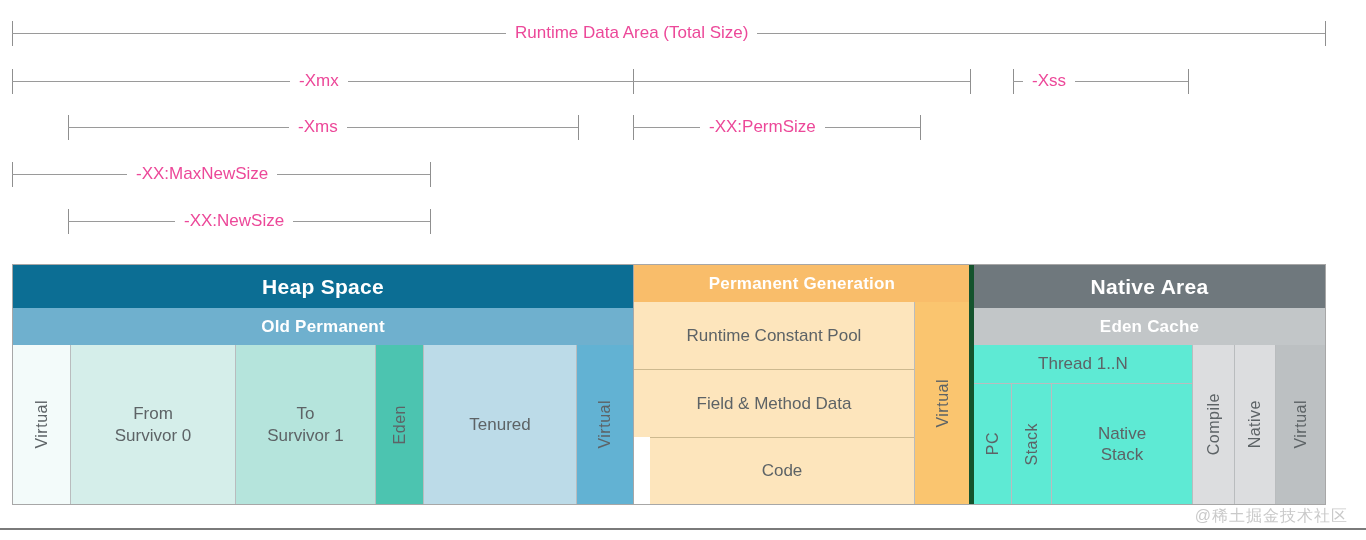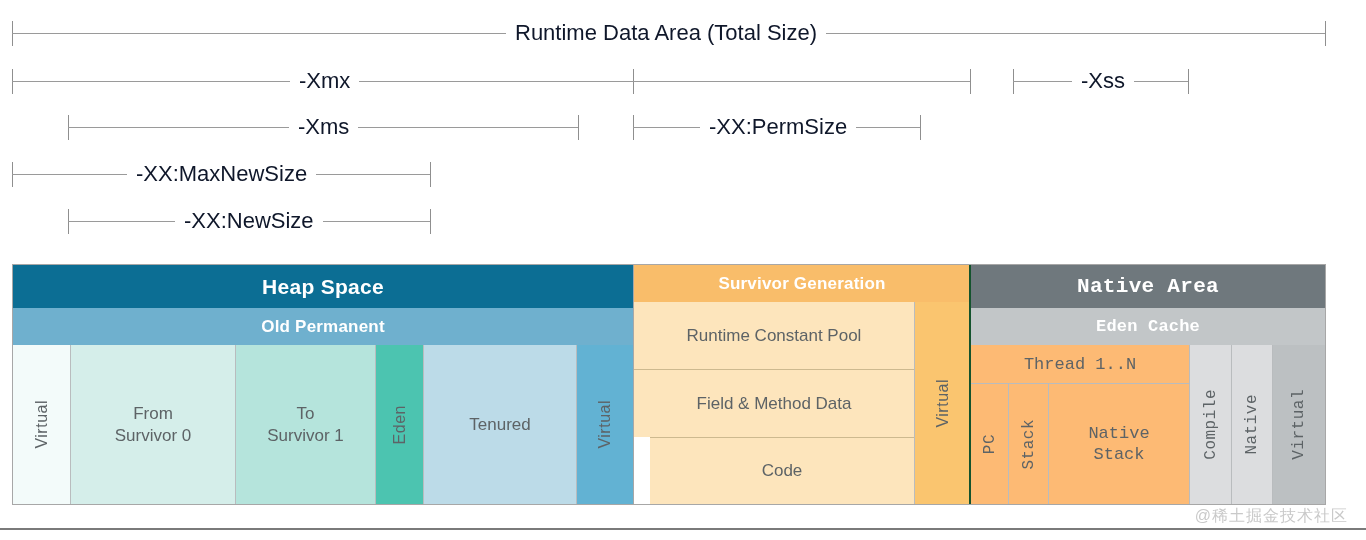--- a/index.html
+++ b/index.html
@@ -15,21 +15,21 @@
   
   .dim{position:absolute;height:28px;}
   .dim .line{
     position:absolute;top:14px;height:1px;background:#9a9a9a;
   }
   .dim .tick{
     position:absolute;top:2px;width:1px;height:25px;background:#8f8f8f;
   }
   .dim .dlabel{
     position:absolute;top:0px;height:28px;line-height:28px;
-    color:#0f172a;font-size:22px;white-space:nowrap;
+    color:#ec4899;font-size:17px;white-space:nowrap;
     background:#ffffff;padding:0 9px;
   }
 
   
   .diagram{
     position:absolute;left:12px;top:264px;width:1314px;height:241px;
     border:1px solid #a7a7a7;
     box-sizing:border-box;
     background:#ffffff;
   }
@@ -67,21 +67,21 @@
 
   
   .c-method-head{background:#f58b00;}
   .c-perm{background:#f9bd6a;}
   .c-permcell{background:#fde5bc;}
   .c-virtual-perm{background:#fac56f;}
 
   
   .c-native-head{background:#6f787d;}
   .c-code{background:#c2c6c8;}
-  .c-threadbox{background:#fdba74;}
+  .c-threadbox{background:#5eead4;}
   .c-compile{background:#dcdddf;}
   .c-nativecell{background:#dcdddf;}
   .c-virtual-native{background:#bcc0c2;}
 
   .threadwrap{display:flex;flex-direction:column;}
   .thread-title{
     height:38px;flex:0 0 38px;display:flex;align-items:center;justify-content:center;
     color:#5d6366;font-size:17px;border-bottom:1px solid #b9bcbe;
   }
   .thread-row{flex:1 1 auto;display:flex;}
@@ -120,21 +120,21 @@
   <div class="dim" style="left:0;top:67px;width:1000px;">
     <div class="tick" style="left:633px;"></div>
     <div class="line" style="left:633px;width:337px;"></div>
     <div class="tick" style="left:970px;"></div>
   </div>
 
   <div class="dim" style="left:0;top:67px;width:1300px;">
     <div class="tick" style="left:1013px;"></div>
     <div class="line" style="left:1013px;width:175px;"></div>
     <div class="tick" style="left:1188px;"></div>
-    <div class="dlabel" style="left:1072px;">-Xss</div>
+    <div class="dlabel" style="left:1023px;">-Xss</div>
   </div>
 
   <div class="dim" style="left:0;top:113px;width:700px;">
     <div class="tick" style="left:68px;"></div>
     <div class="line" style="left:68px;width:510px;"></div>
     <div class="tick" style="left:578px;"></div>
     <div class="dlabel" style="left:289px;">-Xms</div>
   </div>
 
   <div class="dim" style="left:0;top:113px;width:1000px;">
@@ -187,40 +187,40 @@
         <div class="cell c-tenured" style="flex:0 0 153px;">
           <span>Tenured</span>
         </div>
         <div class="cell c-virtual-old" style="flex:1 1 auto;">
           <span class="vert">Virtual</span>
         </div>
       </div>
     </div>
 
     <div class="col" style="left:620px;width:336px;border-left:1px solid #a7a7a7;">
-      <div class="band2 c-perm">Survivor Generation</div>
+      <div class="band2 c-perm">Permanent Generation</div>
       <div class="band3">
         <div class="stackcol" style="flex:1 1 auto;">
           <div class="cell c-permcell" style="flex:1 1 33.34%;">
             <span>Runtime Constant Pool</span>
           </div>
           <div class="cell c-permcell" style="flex:1 1 33.33%;">
             <span>Field &amp; Method Data</span>
           </div>
           <div class="cell c-permcell" style="flex:1 1 33.33%;margin-left:16px;">
             <span>Code</span>
           </div>
         </div>
         <div class="cell c-virtual-perm" style="flex:0 0 56px;">
           <span class="vert">Virtual</span>
         </div>
       </div>
     </div>
 
-    <div class="col" style="left:956px;right:0;border-left:2px solid #14532d;font-family:Liberation Mono, monospace;">
+    <div class="col" style="left:956px;right:0;border-left:5px solid #14532d;">
       <div class="band1 c-native-head">Native Area</div>
       <div class="band2 c-code">Eden Cache</div>
       <div class="band3">
         <div class="threadwrap c-threadbox" style="flex:0 0 218px;">
           <div class="thread-title">Thread 1..N</div>
           <div class="thread-row">
             <div class="cell c-threadbox" style="flex:0 0 37px;border-left:none;">
               <span class="vert">PC</span>
             </div>
             <div class="cell c-threadbox" style="flex:0 0 40px;">

